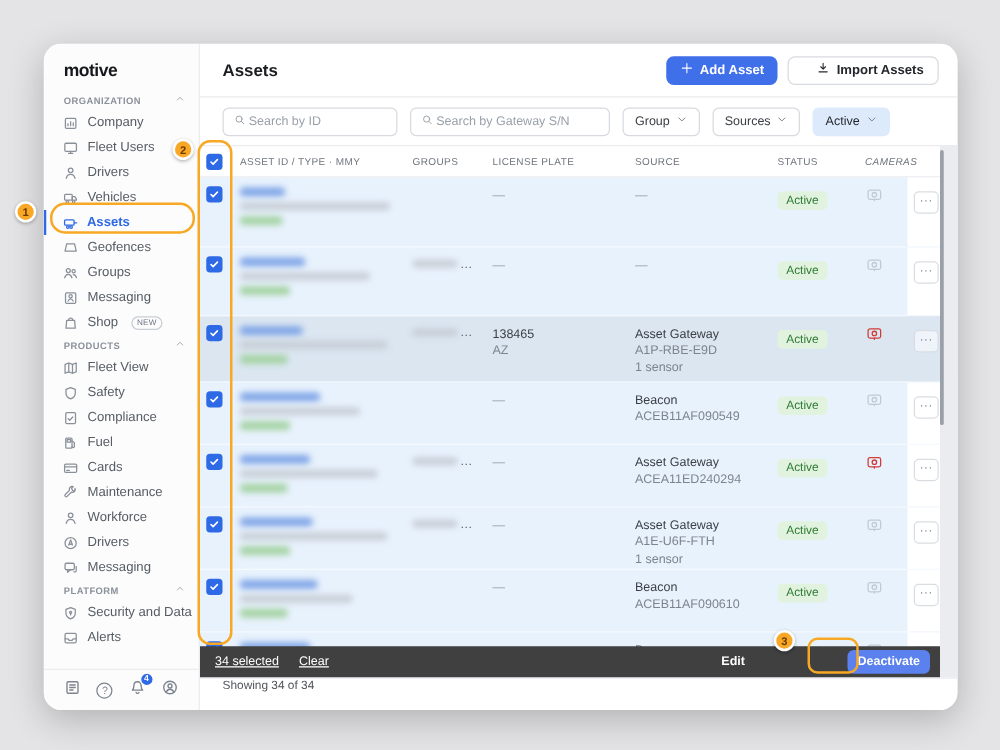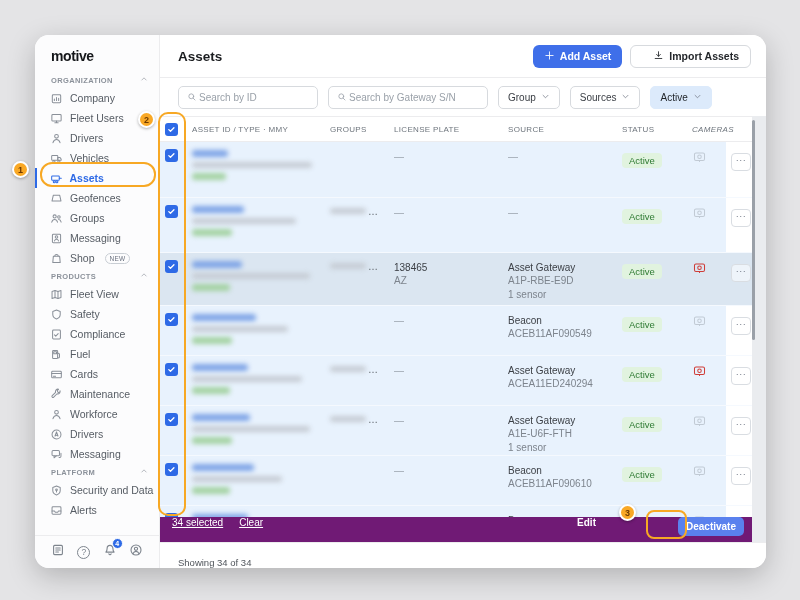--- a/index.html
+++ b/index.html
@@ -96,28 +96,28 @@
   .cam.ok { color:#b4bdc7; opacity:.75; }
   .cam.alert { color:#cf3d38; }
   .dots-btn { width:20px; height:18px; background:#fff; border:1px solid #d9dde2; border-radius:4px;
     color:#6b7280; font-size:9px; letter-spacing:.5px; display:flex; align-items:center;
     justify-content:center; cursor:pointer; padding-bottom:4px; }
   .row.hl .dots-btn { background:#eef4fa; }
 
   .gutter { position:absolute; top:0; right:0; bottom:0; width:14px; background:#eaecef; }
   .gutter .thumb { position:absolute; left:0; top:4px; width:3px; height:220px; background:#9aa0a8; border-radius:2px; }
 
-  .bulk-bar { position:absolute; left:0; right:14px; bottom:0; height:25px; background:#701a75;
-    display:flex; align-items:flex-start; gap:16px; padding:0 8px 0 12px; color:#fff; font-size:10px; z-index:20; }
+  .bulk-bar { position:absolute; left:0; right:14px; bottom:0; height:25px; background:#404040;
+    display:flex; align-items:center; gap:16px; padding:0 8px 0 12px; color:#fff; font-size:10px; z-index:20; }
   .bulk-link { text-decoration:underline; cursor:pointer; font-weight:500; }
   .bulk-edit { font-weight:600; cursor:pointer; margin-right:26px; }
   .bulk-deactivate { background:#5a81ee; border-radius:5px; height:19px; display:flex; align-items:center;
     padding:0 8px; font-weight:600; cursor:pointer;margin-left:40px; }
 
-  .page-footer { height:26px; border-top:1px solid #ececee; display:flex; align-items:flex-end;
+  .page-footer { height:26px; border-top:1px solid #ececee; display:flex; align-items:flex-start;
     padding-left:18px; font-size:9.5px; color:#50555b; }
 
   
   .ann-box { position:absolute; border:2.5px solid #f7a824; border-radius:10px; z-index:40; pointer-events:none; }
   .ann-circle { position:absolute; width:17px; height:17px; border-radius:50%; background:#f9a825;
     border:2px solid #fff; color:#6d3a00; font-size:9px; font-weight:700; display:flex;
     align-items:center; justify-content:center; z-index:50; box-shadow:0 1px 3px rgba(0,0,0,.3); }
   #box-assets  { left:40px;  top:162px; width:116px; height:25px; border-radius:12px; }
   #box-column  { left:158px; top:112px; width:28px;  height:404px; }
   #box-edit    { left:646px; top:510px; width:41px;  height:29px; border-radius:8px; }

